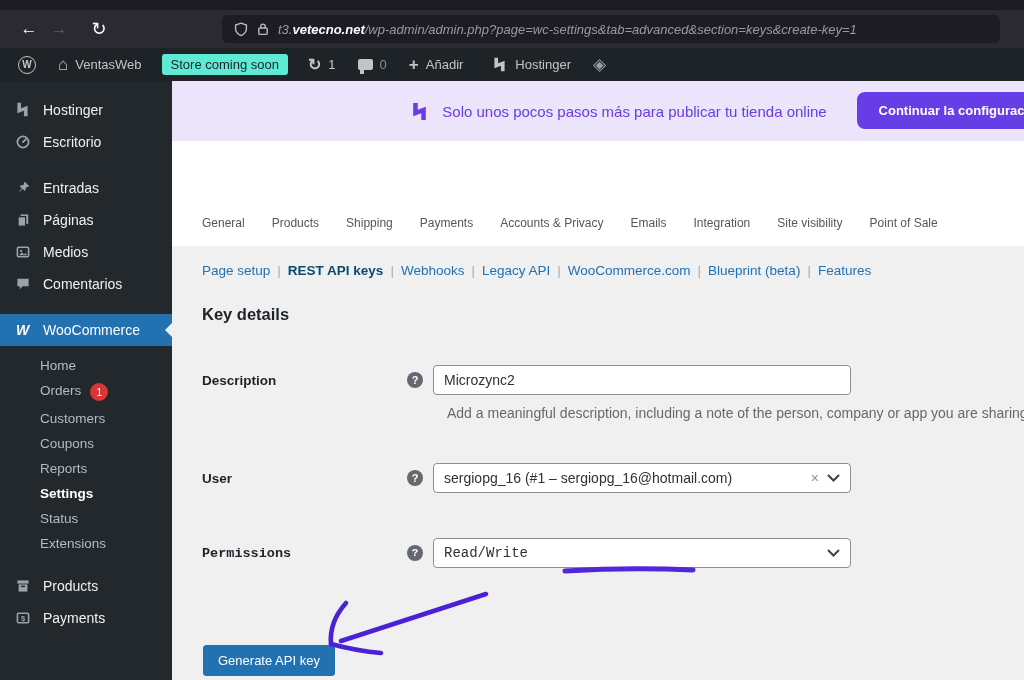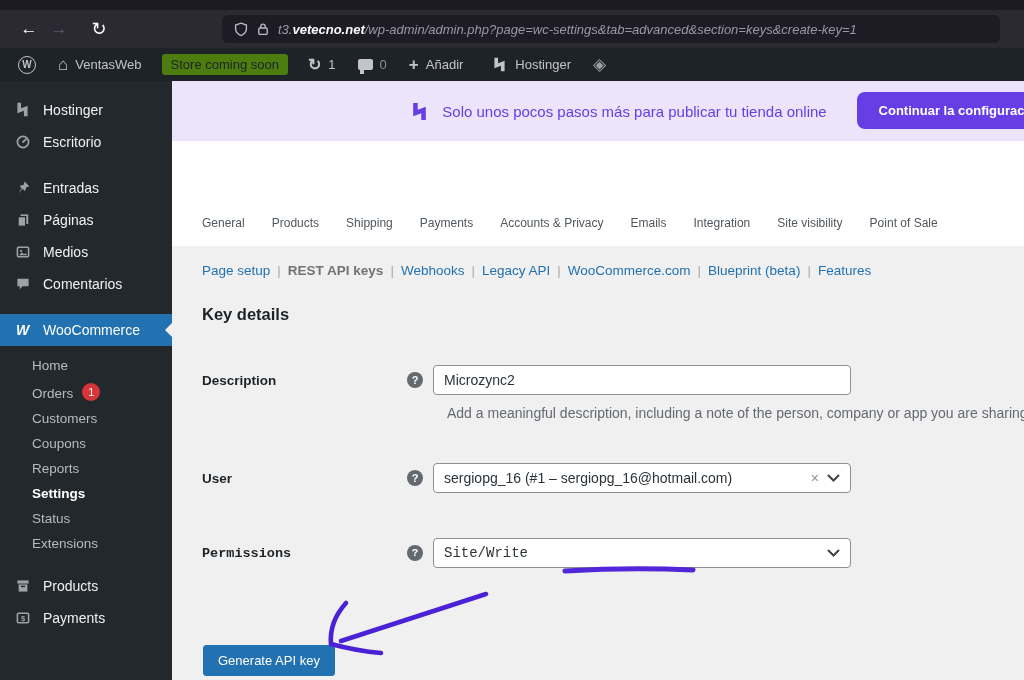--- a/index.html
+++ b/index.html
@@ -25,21 +25,21 @@
 
   
   .adminbar { height:33px; background:#1d2327; display:flex; align-items:center;
               color:#c3c4c7; font-size:13px; padding:0 10px; gap:6px; }
   .ab-item { display:flex; align-items:center; gap:7px; padding:0 8px; height:100%; color:#c3c4c7; }
   .wp-logo-ring { width:18px; height:18px; border:1.6px solid #c3c4c7; border-radius:50%;
                   display:flex; align-items:center; justify-content:center;
                   font-size:10px; font-weight:bold; color:#c3c4c7; }
   .wp-logo-ring::before { content:"W"; }
   .home-glyph::before { content:"⌂"; font-size:17px; line-height:1; }
-  .coming-soon { background:#4d7c0f; color:#1d2327; border-radius:3px; padding:3px 9px;
+  .coming-soon { background:#5eead4; color:#1d2327; border-radius:3px; padding:3px 9px;
                  font-size:13px; margin:0 6px; }
   .update-glyph::before { content:"↻"; font-size:16px; font-weight:bold; line-height:1; }
   .bubble { width:15px; height:11px; background:#c3c4c7; border-radius:2px; position:relative; }
   .bubble::after { content:""; position:absolute; left:2px; bottom:-4px;
                    border:4px solid transparent; border-top-color:#c3c4c7; border-left-color:#c3c4c7;
                    border-bottom:0; border-right:0; }
   .muted { color:#8c8f94; }
   .plus-glyph::before { content:"+"; font-size:17px; font-weight:bold; line-height:1; }
   .diamond-glyph::before { content:"◈"; font-size:17px; color:#9ca1a8; }
 
@@ -49,21 +49,21 @@
   .sidebar { width:172px; background:#23282d; color:#f0f0f1; flex:none; padding-top:12px; font-size:14px; }
   .menu-item { display:flex; align-items:center; gap:11px; padding:8px 10px 8px 13px; color:#f0f0f1; }
   .menu-item .micon { width:19px; display:flex; justify-content:center; color:#9ca2a7; flex:none; }
   .menu-gap { height:14px; }
   .menu-item.active { background:#2271b1; color:#fff; position:relative; }
   .menu-item.active .micon { color:#fff; }
   .menu-item.active::after { content:""; position:absolute; right:0; top:50%; margin-top:-7px;
     border:7px solid transparent; border-right:7px solid #f0f0f1; border-left:0; }
   .woo-w { font-style:italic; font-weight:bold; font-size:14px; }
   .submenu { padding:7px 0 14px; }
-  .submenu-item { padding:5px 10px 5px 32px; color:#b4bcc2; font-size:13.5px; display:flex; align-items:flex-end; }
+  .submenu-item { padding:5px 10px 5px 40px; color:#b4bcc2; font-size:13.5px; display:flex; align-items:flex-start; }
   .submenu-item.current { color:#fff; font-weight:bold; }
   .count-badge { margin-left:9px; width:18px; height:18px; border-radius:50%; background:#d63638;
                  color:#fff; font-size:11px; display:flex; align-items:center; justify-content:center; }
 
   .content { flex:1; display:flex; flex-direction:column; position:relative; overflow:hidden; }
 
   
   .banner { height:60px; background:#ebe4fb; display:flex; align-items:center; justify-content:center;
             gap:12px; color:#673de6; font-size:15px; position:relative; padding-left:40px; }
   .banner-btn { position:absolute; right:-42px; top:11px; background:#673de6; color:#fff;
@@ -73,21 +73,21 @@
   
   .white-section { height:105px; background:#ffffff; display:flex; align-items:flex-end;
                    padding:0 0 16px 30px; }
   .tabs { display:flex; gap:27px; font-size:12px; color:#50575e; white-space:nowrap; }
   .tab { color:#50575e; }
 
   
   .gray-section { flex:1; background:#f0f0f1; padding:17px 0 0 30px; }
   .subnav { font-size:13.5px; color:#646970; white-space:nowrap; }
   .subnav a { color:#2271b1; text-decoration:none; }
-  .subnav .active { color:#737373; font-weight:bold; }
+  .subnav .active { color:#0c4a6e; font-weight:bold; }
   .subnav .sep { margin:0 7px; color:#a7aaad; }
   .subnav .sep::before { content:"|"; }
 
   .page-heading { font-size:16.5px; font-weight:bold; color:#1d2327; margin-top:27px; }
 
   .form-row { display:flex; align-items:center; }
   .row-desc { margin-top:41px; }
   .row-user { margin-top:42px; }
   .row-perm { margin-top:45px;font-family:Liberation Mono, monospace; }
   .row-label { width:205px; font-size:13.5px; font-weight:bold; color:#1d2327; flex:none; }
@@ -329,21 +329,21 @@
                 <path d="M1.5 1.5l5 5 5-5" fill="none" stroke="#3c434a" stroke-width="2" stroke-linecap="round"></path>
               </svg>
           </span>
         </div>
       </div>
 
       <div class="form-row row-perm">
         <div class="row-label">Permissions</div>
         <span class="help-tip"></span>
         <div class="fake-select">
-          <span class="val">Site/Write</span>
+          <span class="val">Read/Write</span>
           <span class="chev">
             <svg width="13" height="9" viewBox="0 0 13 9">
                 <path d="M1.5 1.5l5 5 5-5" fill="none" stroke="#3c434a" stroke-width="2" stroke-linecap="round"></path>
               </svg>
           </span>
         </div>
       </div>
 
       <button class="generate-btn">Generate API key</button>
     </div>

